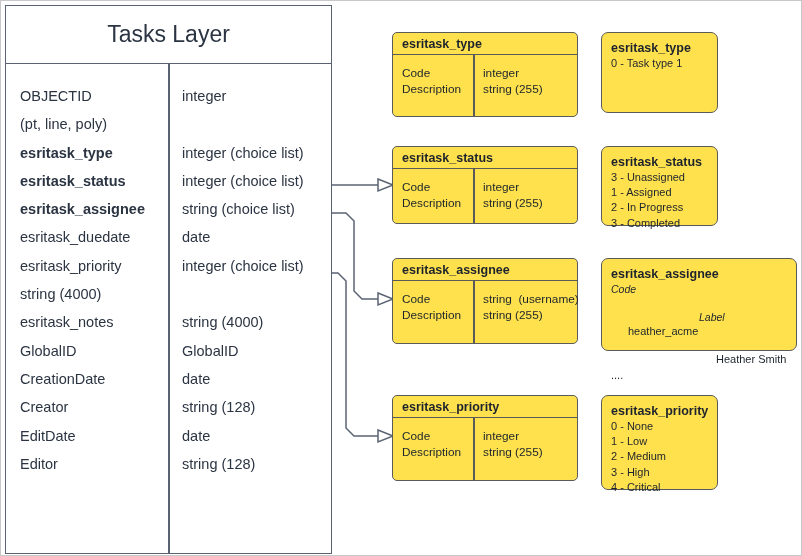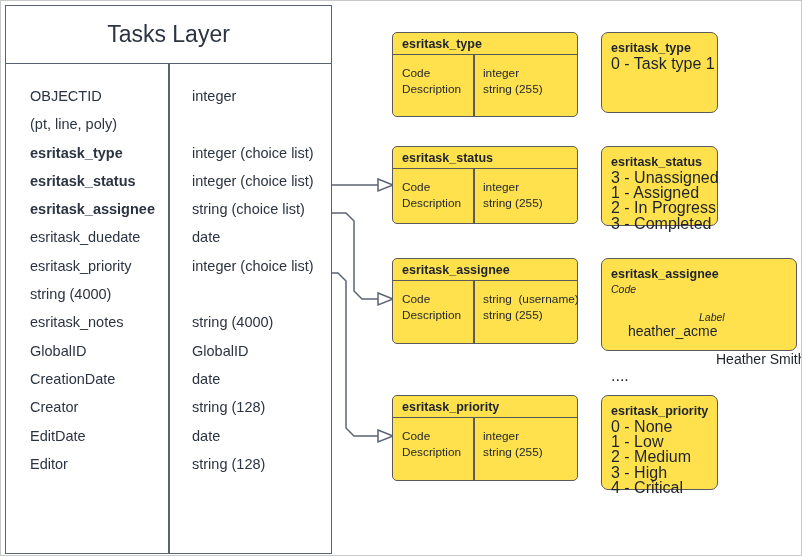--- a/index.html
+++ b/index.html
@@ -50,21 +50,21 @@
   .entity-divider {
     position: absolute;
     left: 162px;
     top: 0;
     bottom: 0;
     width: 1.6px;
     background: #596273;
   }
   .field-rows {
     position: absolute;
-    left: 14px; right: 0; top: 24px;
+    left: 4px; right: 0; top: 24px;
   }
   .field-row {
     display: flex;
     height: 28.3px;
     align-items: flex-start;
   }
   .field-name {
     width: 162px;
     box-sizing: border-box;
     padding-left: 10px;
@@ -131,35 +131,35 @@
     box-sizing: border-box;
     padding: 7px 9px 0 9px;
   }
   .val-title {
     font-size: 12.5px;
     font-weight: bold;
     color: #1d232c;
     line-height: 16px;
   }
   .val-line {
-    font-size: 16px;
+    font-size: 11px;
     color: #1d232c;
     line-height: 15.2px;
     white-space: pre;
   }
   .val-hdr-row {
     display: flex;
     font-size: 10.5px;
     font-style: italic;
     color: #1d232c;
     line-height: 14px;
   }
   .val-pair {
     display: flex;
-    font-size: 14px;
+    font-size: 11px;
     color: #1d232c;
     line-height: 15.6px;
     padding-left: 17px;
   }
   .val-c1 { width: 88px; white-space: pre; }
   .val-c2 { white-space: pre; margin-top: 28px; }
 
   
   svg.links {
     position: absolute;

